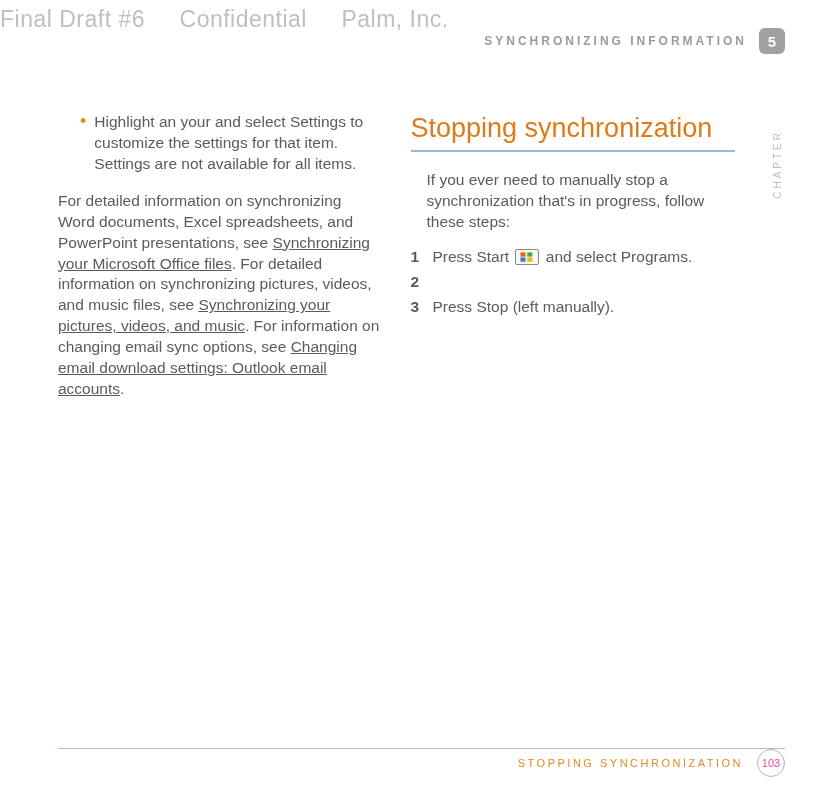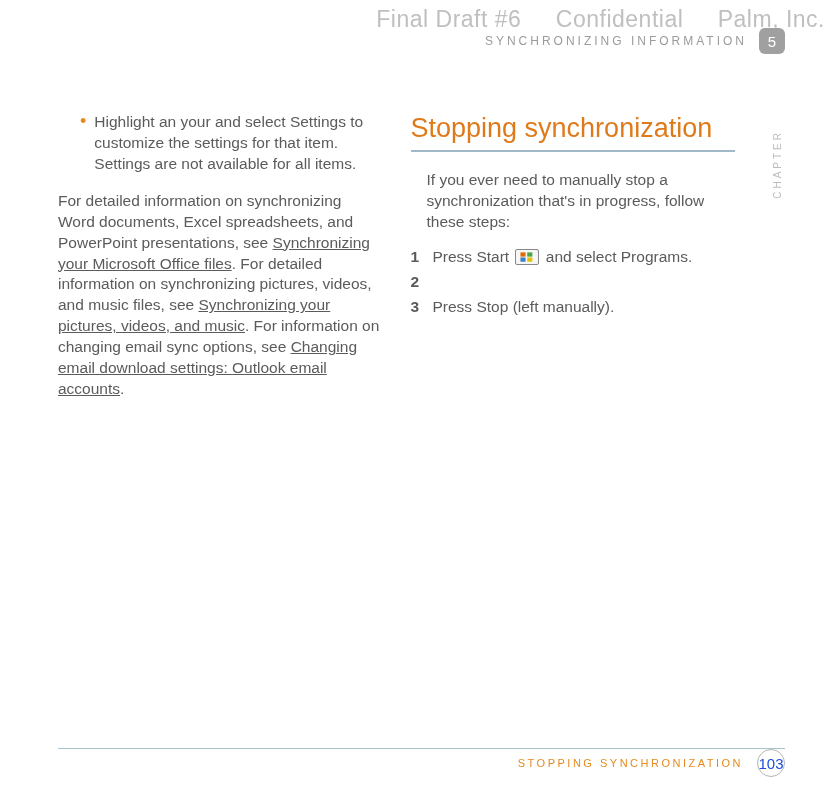--- a/index.html
+++ b/index.html
@@ -9,34 +9,34 @@
     background: #fff;
     font-family: Arial, Helvetica, sans-serif;
     color: #5b5b5b;
     position: relative;
     overflow: hidden;
   }
   .watermark {
     position: absolute;
     top: 6px;
     left: 0; right: 0;
-    text-align: right;
+    text-align: left;
     font-size: 23px;
     color: #bfbfbf;
     letter-spacing: 0.5px;
     font-weight: 400;
-    padding-left: 24px;
   }
   .header-bar {
     position: absolute;
     top: 28px;
     right: 40px;
     display: flex;
     align-items: center;
     gap: 12px;
+    font-weight: bold;
   }
   .header-label {
     font-size: 12px;
     letter-spacing: 3px;
     color: #9b9b9b;
   }
   .chapter-badge {
     width: 26px; height: 26px;
     background: #a0a0a0;
     border-radius: 6px;
@@ -145,22 +145,22 @@
   }
   .footer-label {
     font-size: 11px;
     letter-spacing: 2.5px;
     color: #e58a1f;
   }
   .page-num {
     width: 28px; height: 28px;
     border: 1px solid #b5b5b5;
     border-radius: 50%;
-    color: #1d4ed8;
-    font-size: 15px;
+    color: #ec4899;
+    font-size: 11px;
     display: flex;
     align-items: center;
     justify-content: center;
   }
 </style>
 </head>
 <body>
 
 <div class="watermark">
   <span>Final Draft #6</span>

